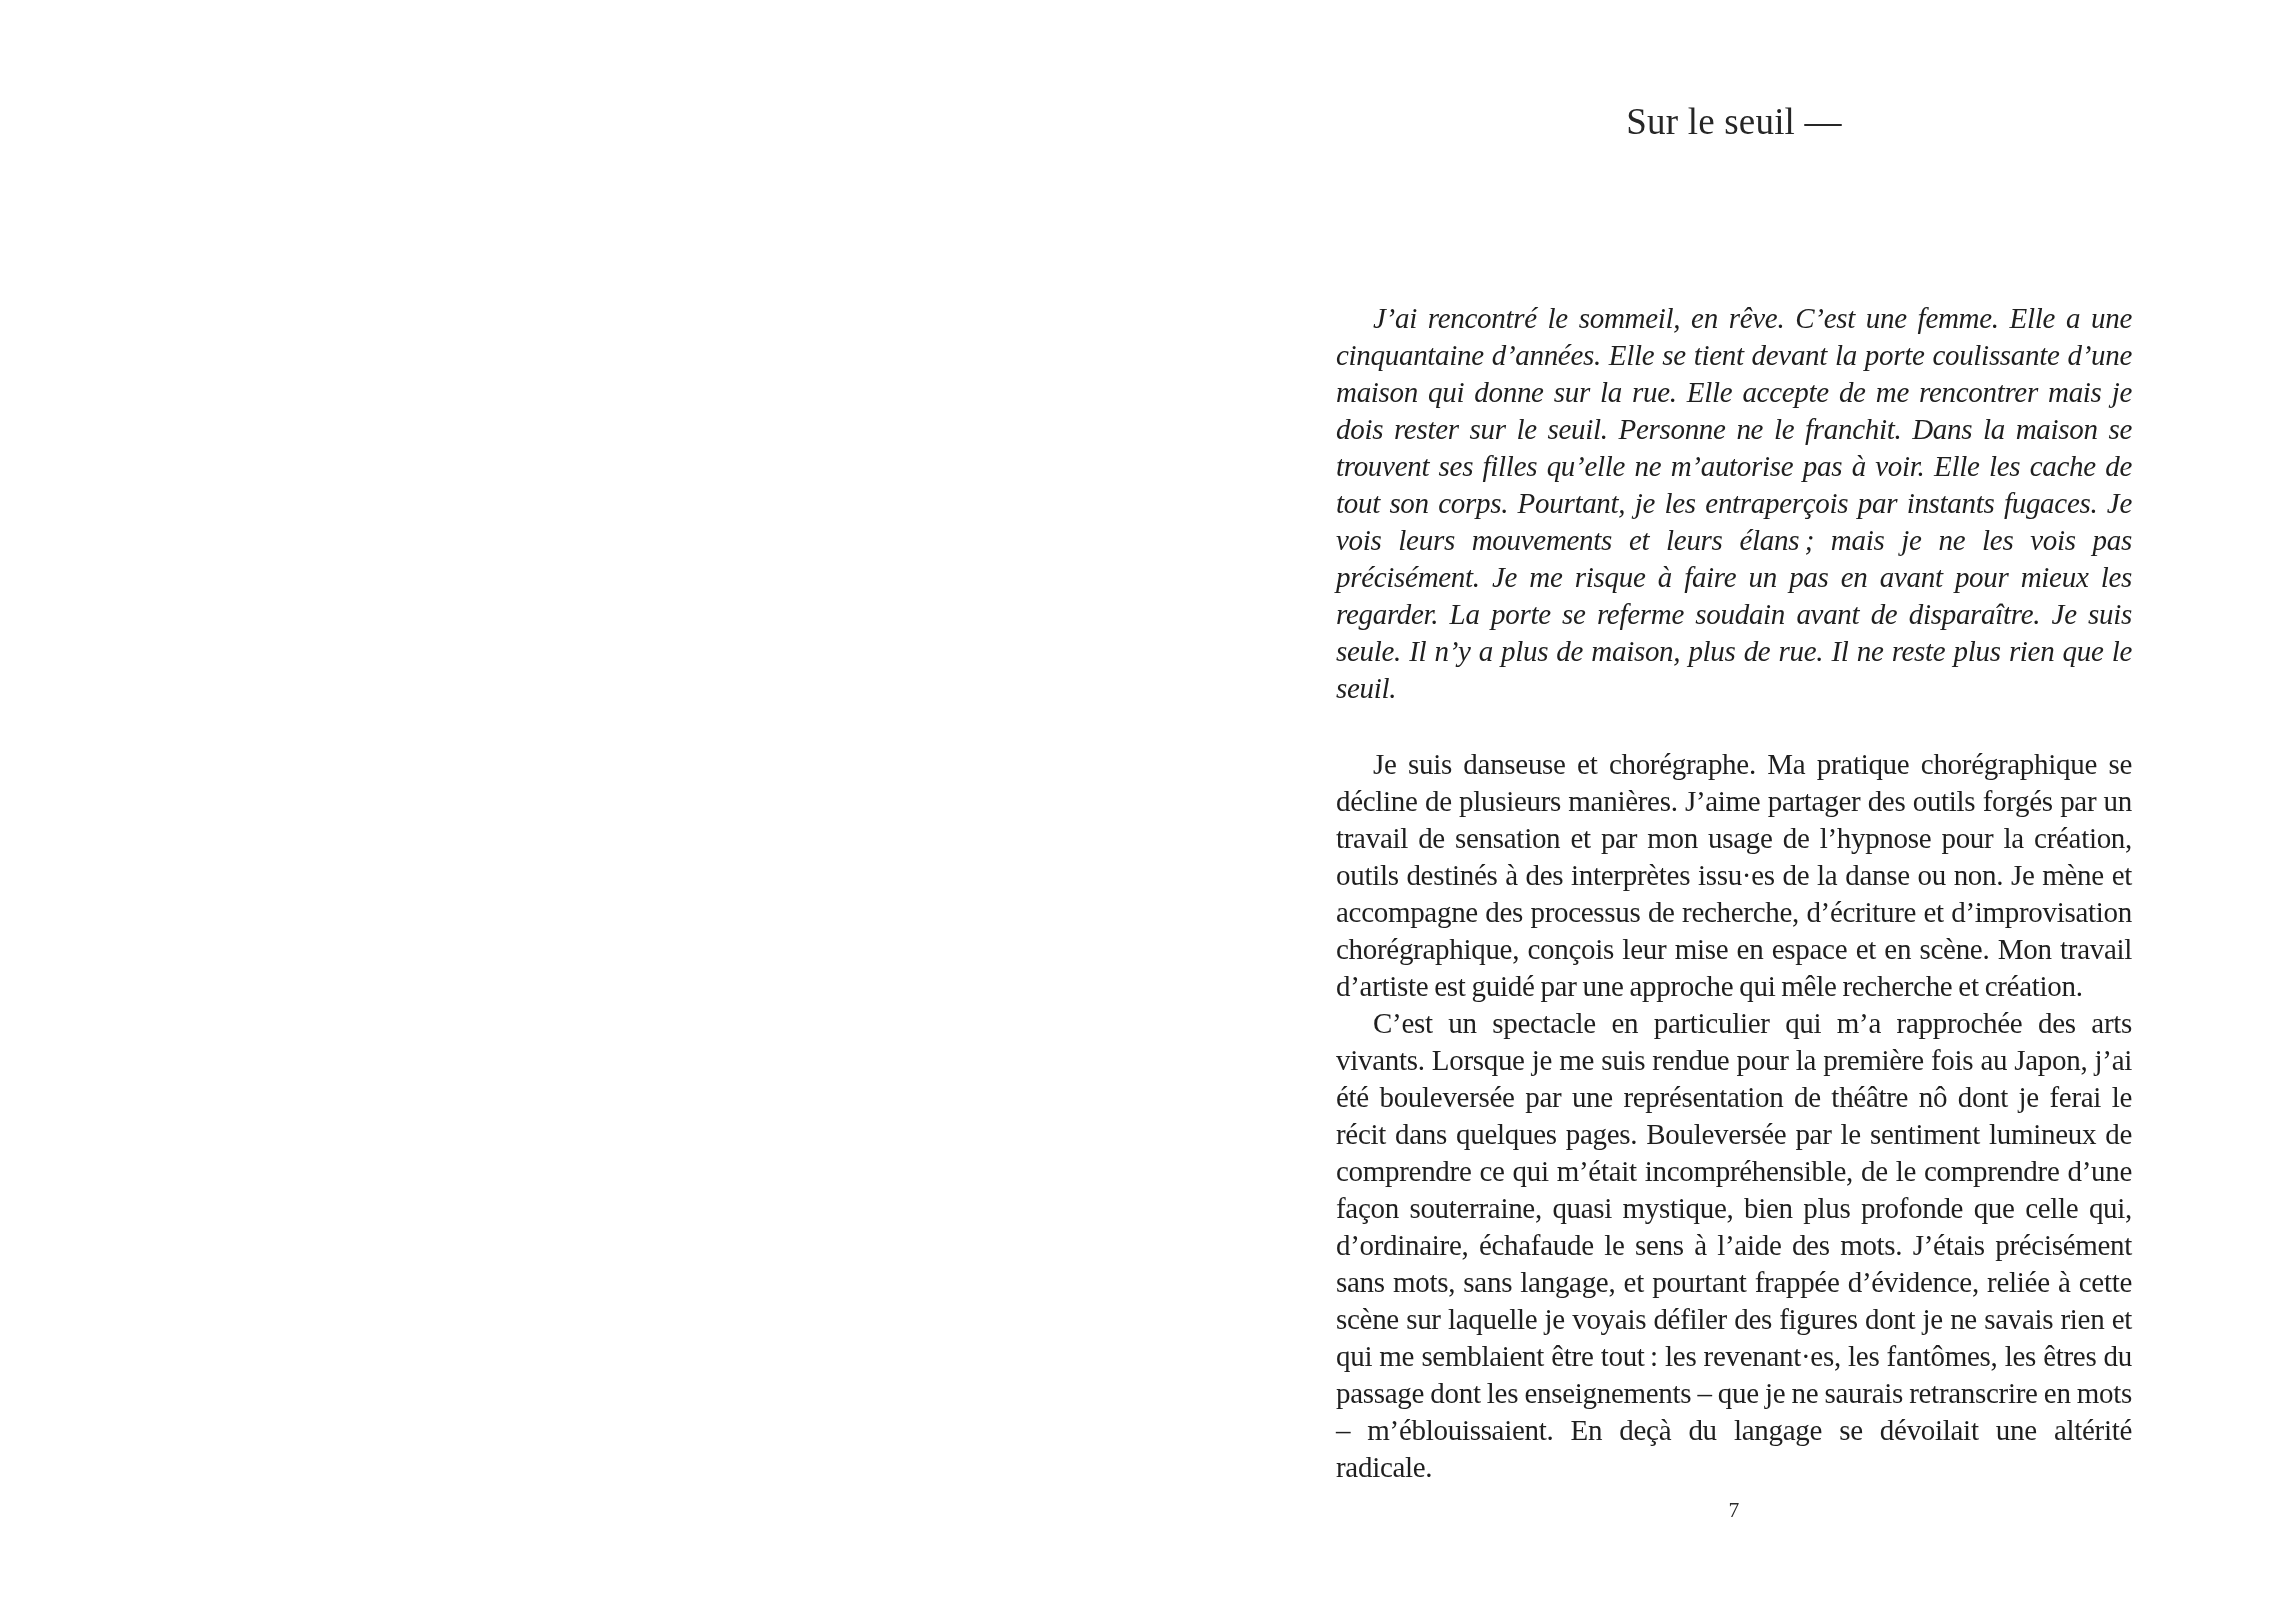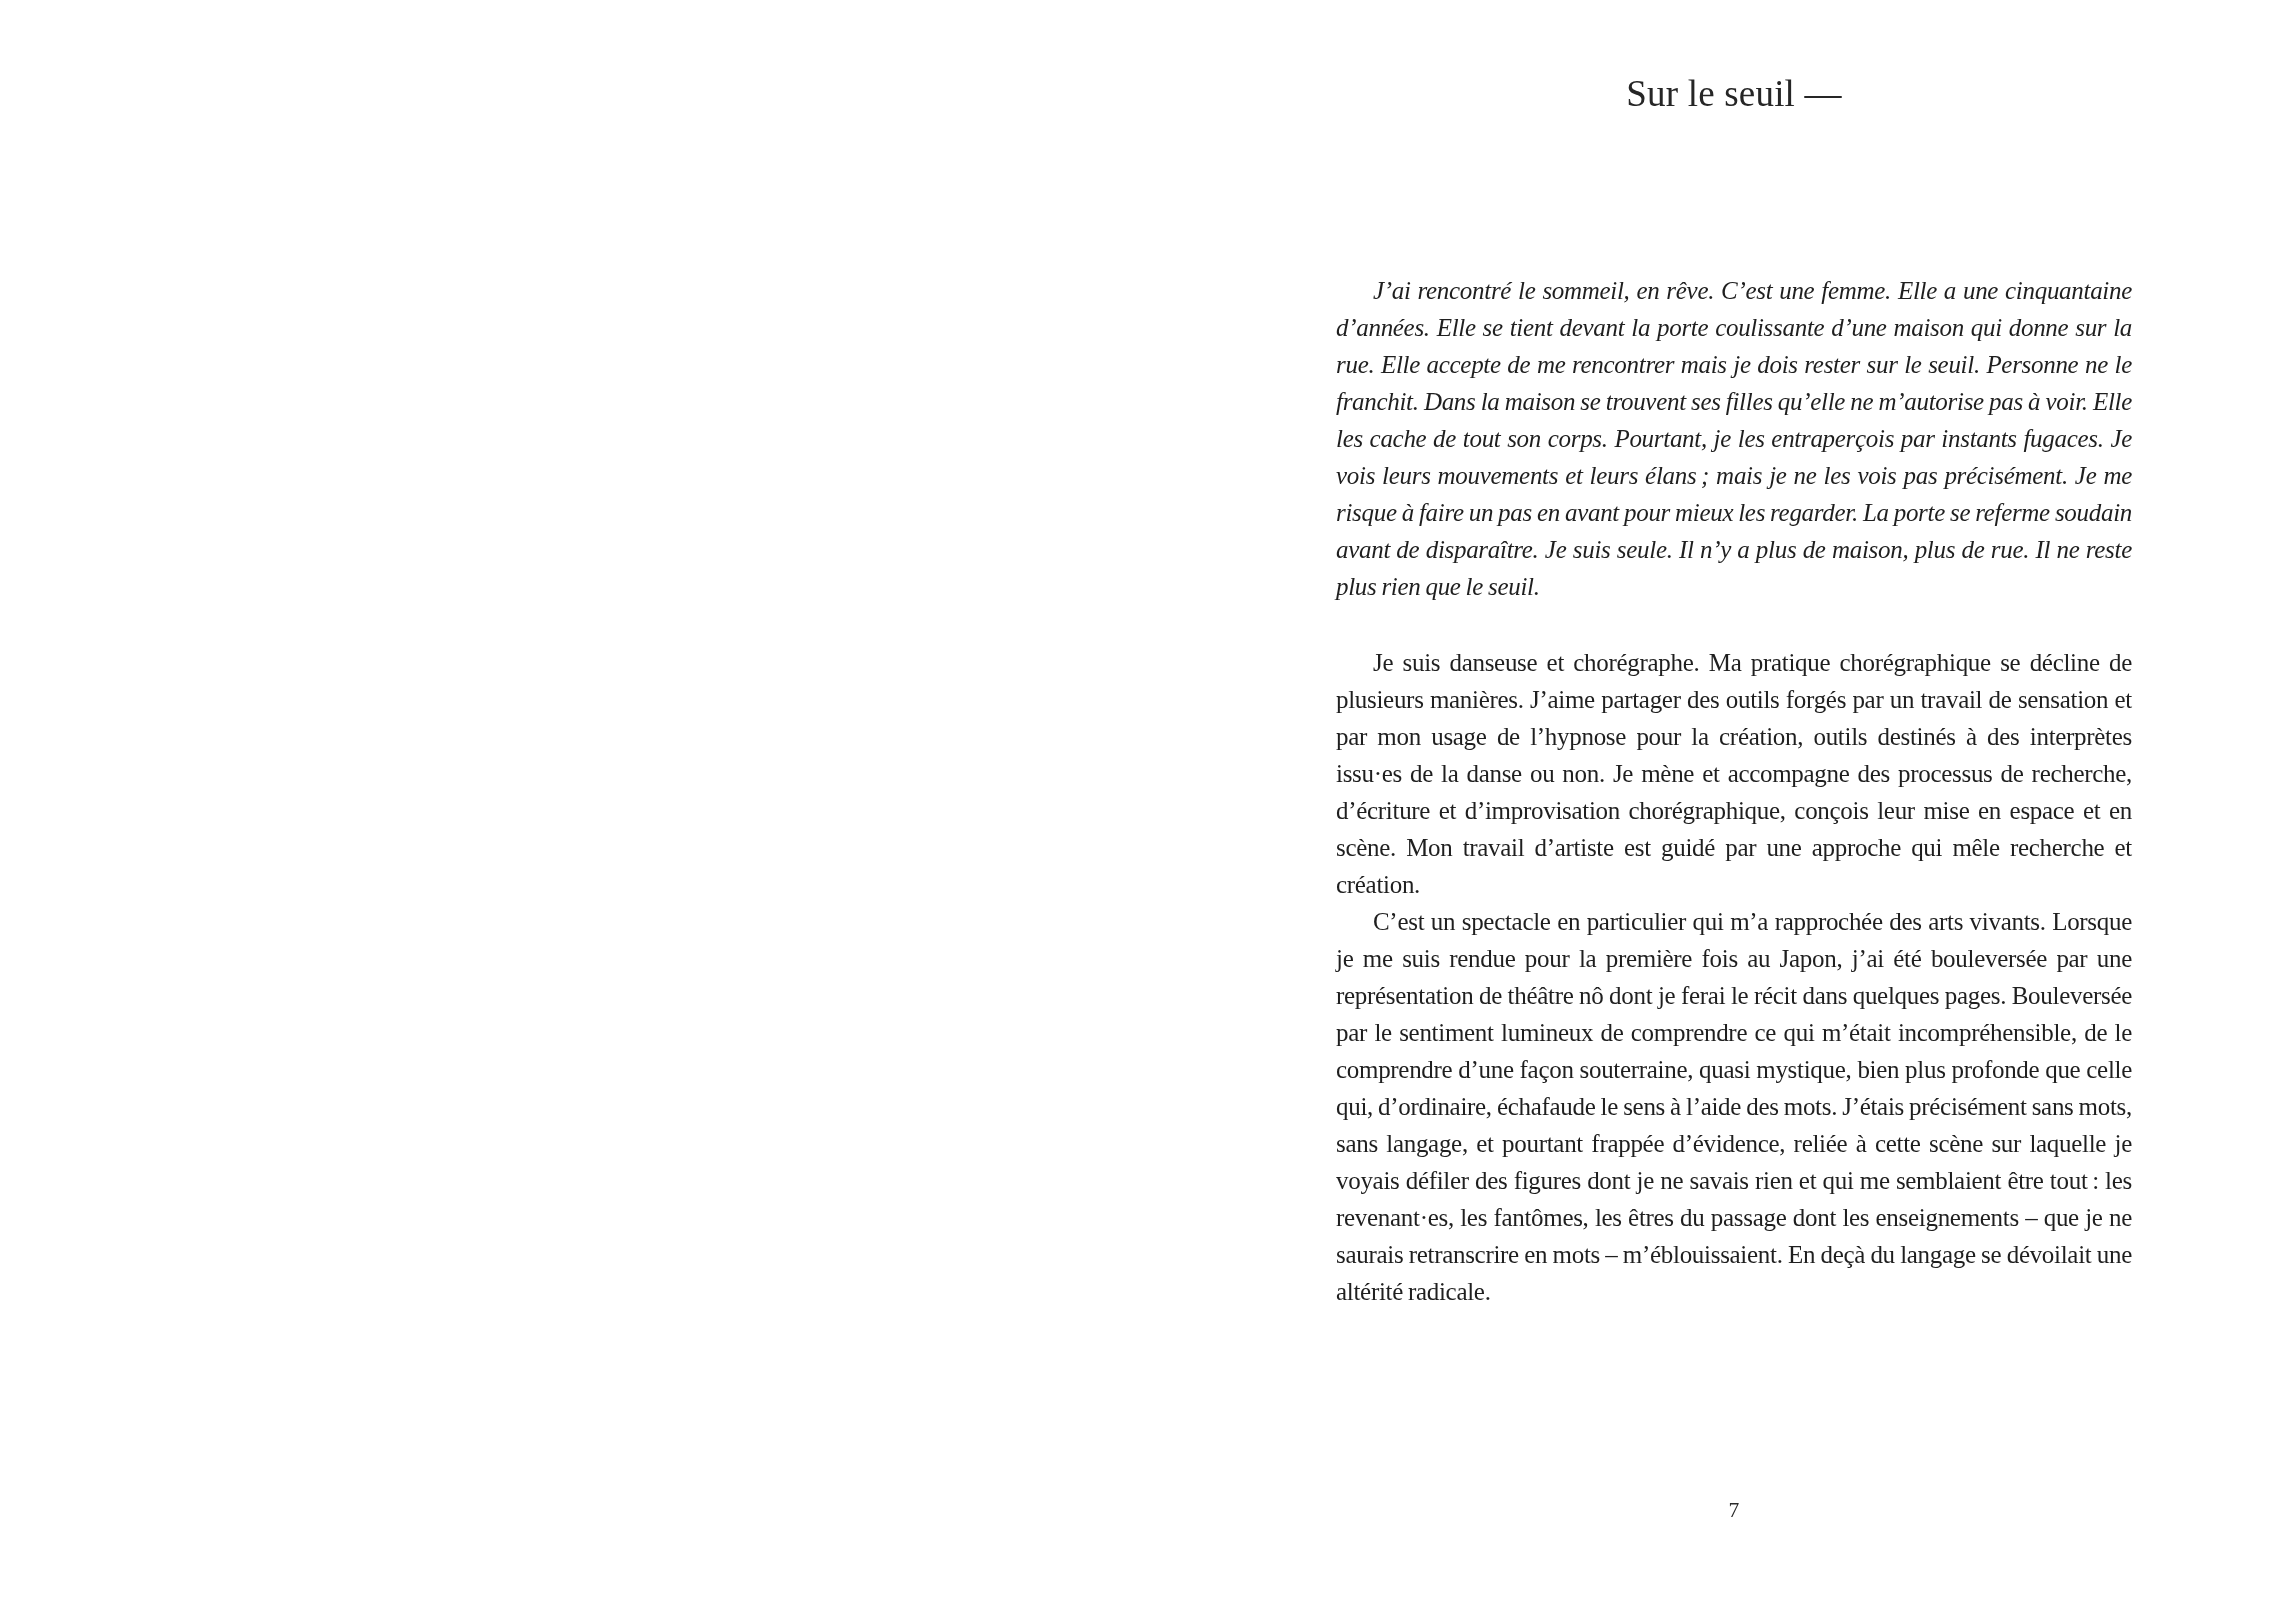--- a/index.html
+++ b/index.html
@@ -29,37 +29,37 @@
     left: 1142px;
     width: 1143px;
   }
   .text-block {
     position: absolute;
     left: 1336px;
     top: 0;
     width: 796px;
   }
   .chapter-title {
-    margin: 68px 0 0 0;
+    margin: 96px 0 0 0;
     font-size: 37px;
     line-height: 51px;
     font-weight: normal;
     text-align: center;
     color: #262626;
     letter-spacing: 0.2px;
   }
   .chapter-title span {
     display: block;
   }
   .body-copy {
     margin-top: 153px;
   }
   .para {
     margin: 0;
-    font-size: 25px;
+    font-size: 29px;
     line-height: 37px;
     letter-spacing: -0.3px;
     word-spacing: -1px;
     text-align: justify;
     text-indent: 37px;
     color: #1f1f1f;
   }
   .para.italic {
     font-style: italic;
     margin-bottom: 39px;

